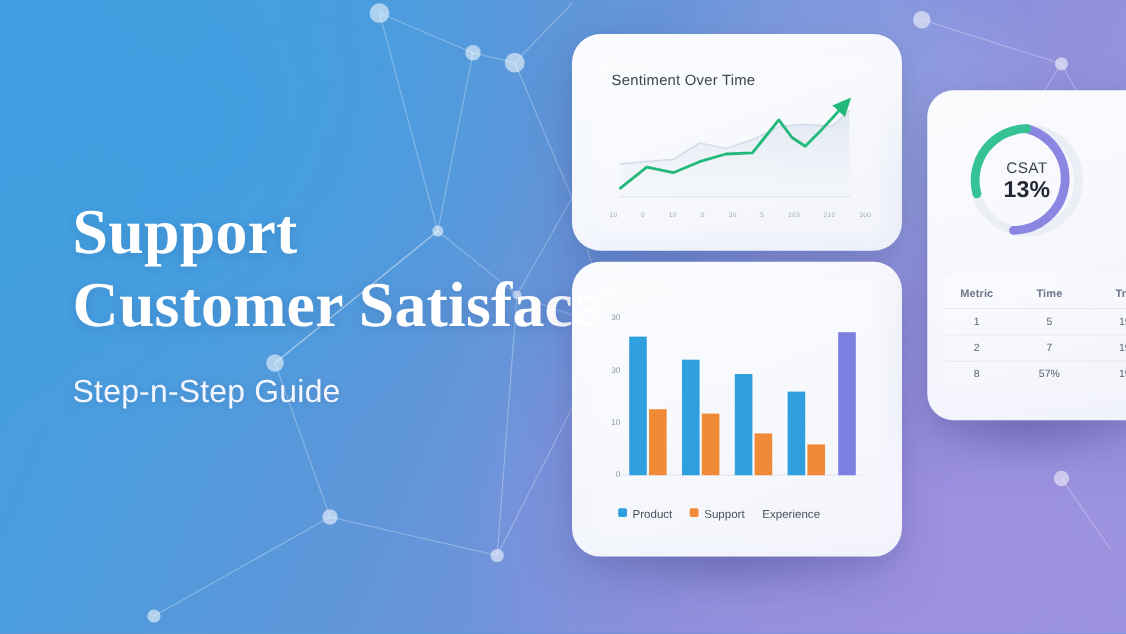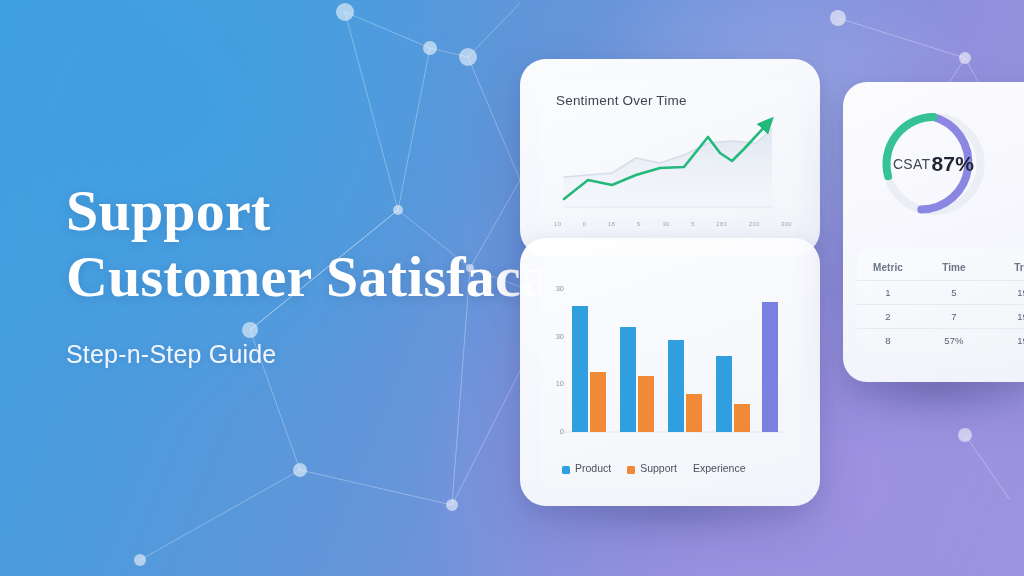--- a/index.html
+++ b/index.html
@@ -32,37 +32,37 @@
   
   .copy{position:absolute;left:66px;top:178px;width:640px;}
   .headline{
     font-family:"Liberation Serif", serif;
     color:#ffffff;font-weight:700;font-size:58px;line-height:66px;
     letter-spacing:.2px;margin:0;
     text-shadow:0 2px 10px rgba(40,70,130,.22);
   }
   .headline .l{display:block;white-space:nowrap;}
   .subtitle{
-    margin:30px 0 1px 0;color:#f4f6ff;font-size:25px;font-weight:400;
+    margin:30px 0 1px 0;color:#f4f6ff;font-size:29px;font-weight:400;
     letter-spacing:.2px;text-shadow:0 1px 6px rgba(40,70,130,.2);
   }
 
   
   .card{
     position:absolute;border-radius:26px;
     background:linear-gradient(160deg,rgba(255,255,255,.97) 0%,rgba(246,248,253,.95) 100%);
     box-shadow:0 22px 50px rgba(45,60,120,.20),0 6px 16px rgba(45,60,120,.10);
   }
   .panel{
     position:absolute;border-radius:16px;
     background:linear-gradient(160deg,#fbfcfe 0%,#f3f5fa 100%);
   }
 
   
-  .phone-top{left:520px;top:31px;width:300px;height:197px;margin-top:28px;}
+  .phone-top{left:520px;top:31px;width:300px;height:197px;}
   .phone-bot{left:520px;top:238px;width:300px;height:268px;}
 
   .panel-top{left:20px;top:22px;right:20px;bottom:18px;}
   .panel-bot{left:20px;top:18px;right:20px;bottom:18px;}
 
   .chart-title{
     position:absolute;left:16px;top:12px;
     font-size:13.5px;color:#3d4452;letter-spacing:.2px;
   }
 
@@ -77,30 +77,30 @@
   
   .barchart{position:absolute;left:12px;top:28px;width:236px;height:160px;}
   .yaxis{
     position:absolute;left:2px;top:28px;height:152px;width:22px;
     display:flex;flex-direction:column;justify-content:space-between;align-items:flex-end;
   }
   .yaxis span{font-size:7.5px;color:#8d97ab;}
   .legend{
     position:absolute;left:22px;bottom:14px;display:flex;align-items:center;gap:16px;
   }
-  .legend .li{display:flex;align-items:flex-end;gap:5px;}
+  .legend .li{display:flex;align-items:flex-start;gap:5px;}
   .legend .sw{width:8px;height:8px;border-radius:1.5px;display:block;}
   .legend .lb{font-size:10.5px;color:#4a5160;}
 
   
   .side-card{left:843px;top:82px;width:205px;height:300px;border-radius:24px;}
   .donut-wrap{position:absolute;left:0;top:12px;width:181px;height:140px;}
   .donut-text{
     position:absolute;left:0;top:0;width:181px;height:140px;
-    display:flex;flex-direction:row;align-items:center;justify-content:center;gap:1px;
+    display:flex;flex-direction:column;align-items:center;justify-content:center;gap:1px;
   }
   .donut-label{font-size:14px;color:#3e4553;letter-spacing:.3px;}
   .donut-value{font-size:21px;font-weight:700;color:#222733;letter-spacing:.2px;}
 
   .table-panel{left:14px;top:166px;width:210px;height:104px;border-radius:14px;
     background:linear-gradient(160deg,#fafbfe 0%,#f2f4f9 100%);}
   table.kpi{border-collapse:collapse;width:210px;margin-top:8px;table-layout:fixed;}
   table.kpi th{
     font-size:10px;font-weight:700;color:#6c7487;text-align:center;
     padding:6px 0 7px 0;letter-spacing:.1px;
@@ -267,21 +267,21 @@
         <g transform="translate(90.5,70)">
           <circle cx="0" cy="0" r="47" fill="none" stroke="#eceef5" stroke-width="8"></circle>
 
           <path d="M 0 -47 A 47 47 0 0 1 -12.2 45.4" fill="none" stroke="#8a86e2" stroke-width="8" stroke-linecap="round"></path>
 
           <path d="M 0 -47 A 47 47 0 0 0 -45.4 12.2" fill="none" stroke="#35c295" stroke-width="8" stroke-linecap="round"></path>
         </g>
       </svg>
       <div class="donut-text">
         <span class="donut-label">CSAT</span>
-        <span class="donut-value">87%</span>
+        <span class="donut-value">13%</span>
       </div>
     </div>
 
     <div class="panel table-panel">
       <table class="kpi">
         <thead>
           <tr>
             <th>Metric</th>
             <th>Time</th>
             <th>Trend</th>

